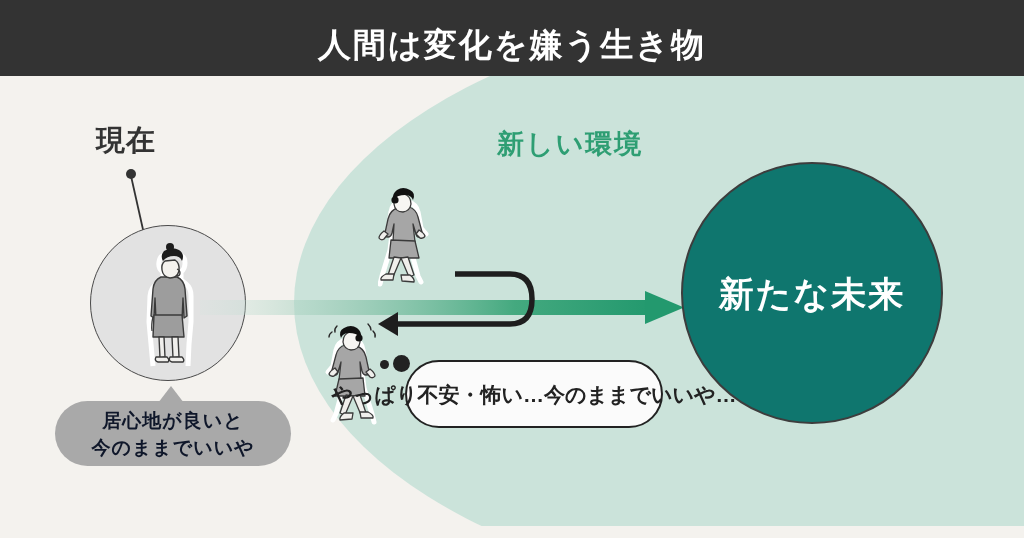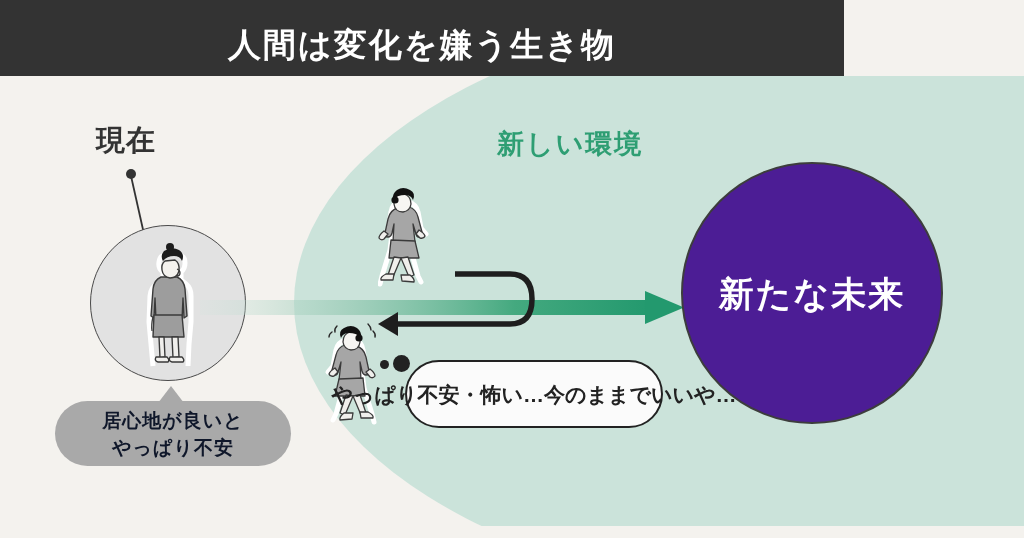--- a/index.html
+++ b/index.html
@@ -15,21 +15,21 @@
     width: 1024px;
     height: 538px;
     overflow: hidden;
     background: #f4f2ee;
   }
 
   
   #title-bar {
     position: absolute;
     left: 0; top: 0;
-    width: 844px;
+    width: 1024px;
     height: 88px;
     background: #333333;
     display: flex;
     align-items: center;
     justify-content: center;
   }
   #title-text {
     color: #ffffff;
     font-size: 33px;
     font-weight: bold;
@@ -230,21 +230,21 @@
   }
 
   
   #future-circle {
     position: absolute;
     left: 681px;
     top: 86px;
     width: 262px;
     height: 262px;
     border-radius: 50%;
-    background: #4c1d95;
+    background: #0f766e;
     border: 2px solid #3d3d3d;
     box-sizing: border-box;
     display: flex;
     align-items: center;
     justify-content: center;
   }
   #future-circle-label {
     color: #ffffff;
     font-size: 35px;
     font-weight: bold;
@@ -295,21 +295,21 @@
       </g>
       <path d="M23 14 q-4 5 -1 10 q4 -5 11 -5 q6 0 8 5 q3 -7 -3 -11 q-7 -4 -15 1 z" fill="#1c1c1c"></path>
       <circle cx="29" cy="10" r="4" fill="#1c1c1c"></circle>
       <path d="M36 32 q3 1 3 4 q0 3 -3 3" fill="none" stroke="#3a3a3a" stroke-width="1.3"></path>
       <path d="M12 80 q-2 8 -1 14" fill="none" stroke="#3a3a3a" stroke-width="1.2"></path>
     </svg>
 
     <div id="comfort-tail"></div>
     <div id="comfort-tooltip">
       <div class="line">居心地が良いと</div>
-      <div class="line">やっぱり不安</div>
+      <div class="line">今のままでいいや</div>
     </div>
 
     <div id="label-kankyou">新しい環境</div>
 
     <svg id="green-arrow" viewBox="0 0 490 36">
       <defs>
         <linearGradient id="gradGreen" x1="0" y1="0" x2="1" y2="0">
           <stop offset="0%" stop-color="#cbe3da" stop-opacity="0.15"></stop>
           <stop offset="30%" stop-color="#9ecdb9" stop-opacity="0.7"></stop>
           <stop offset="70%" stop-color="#44a97f"></stop>

